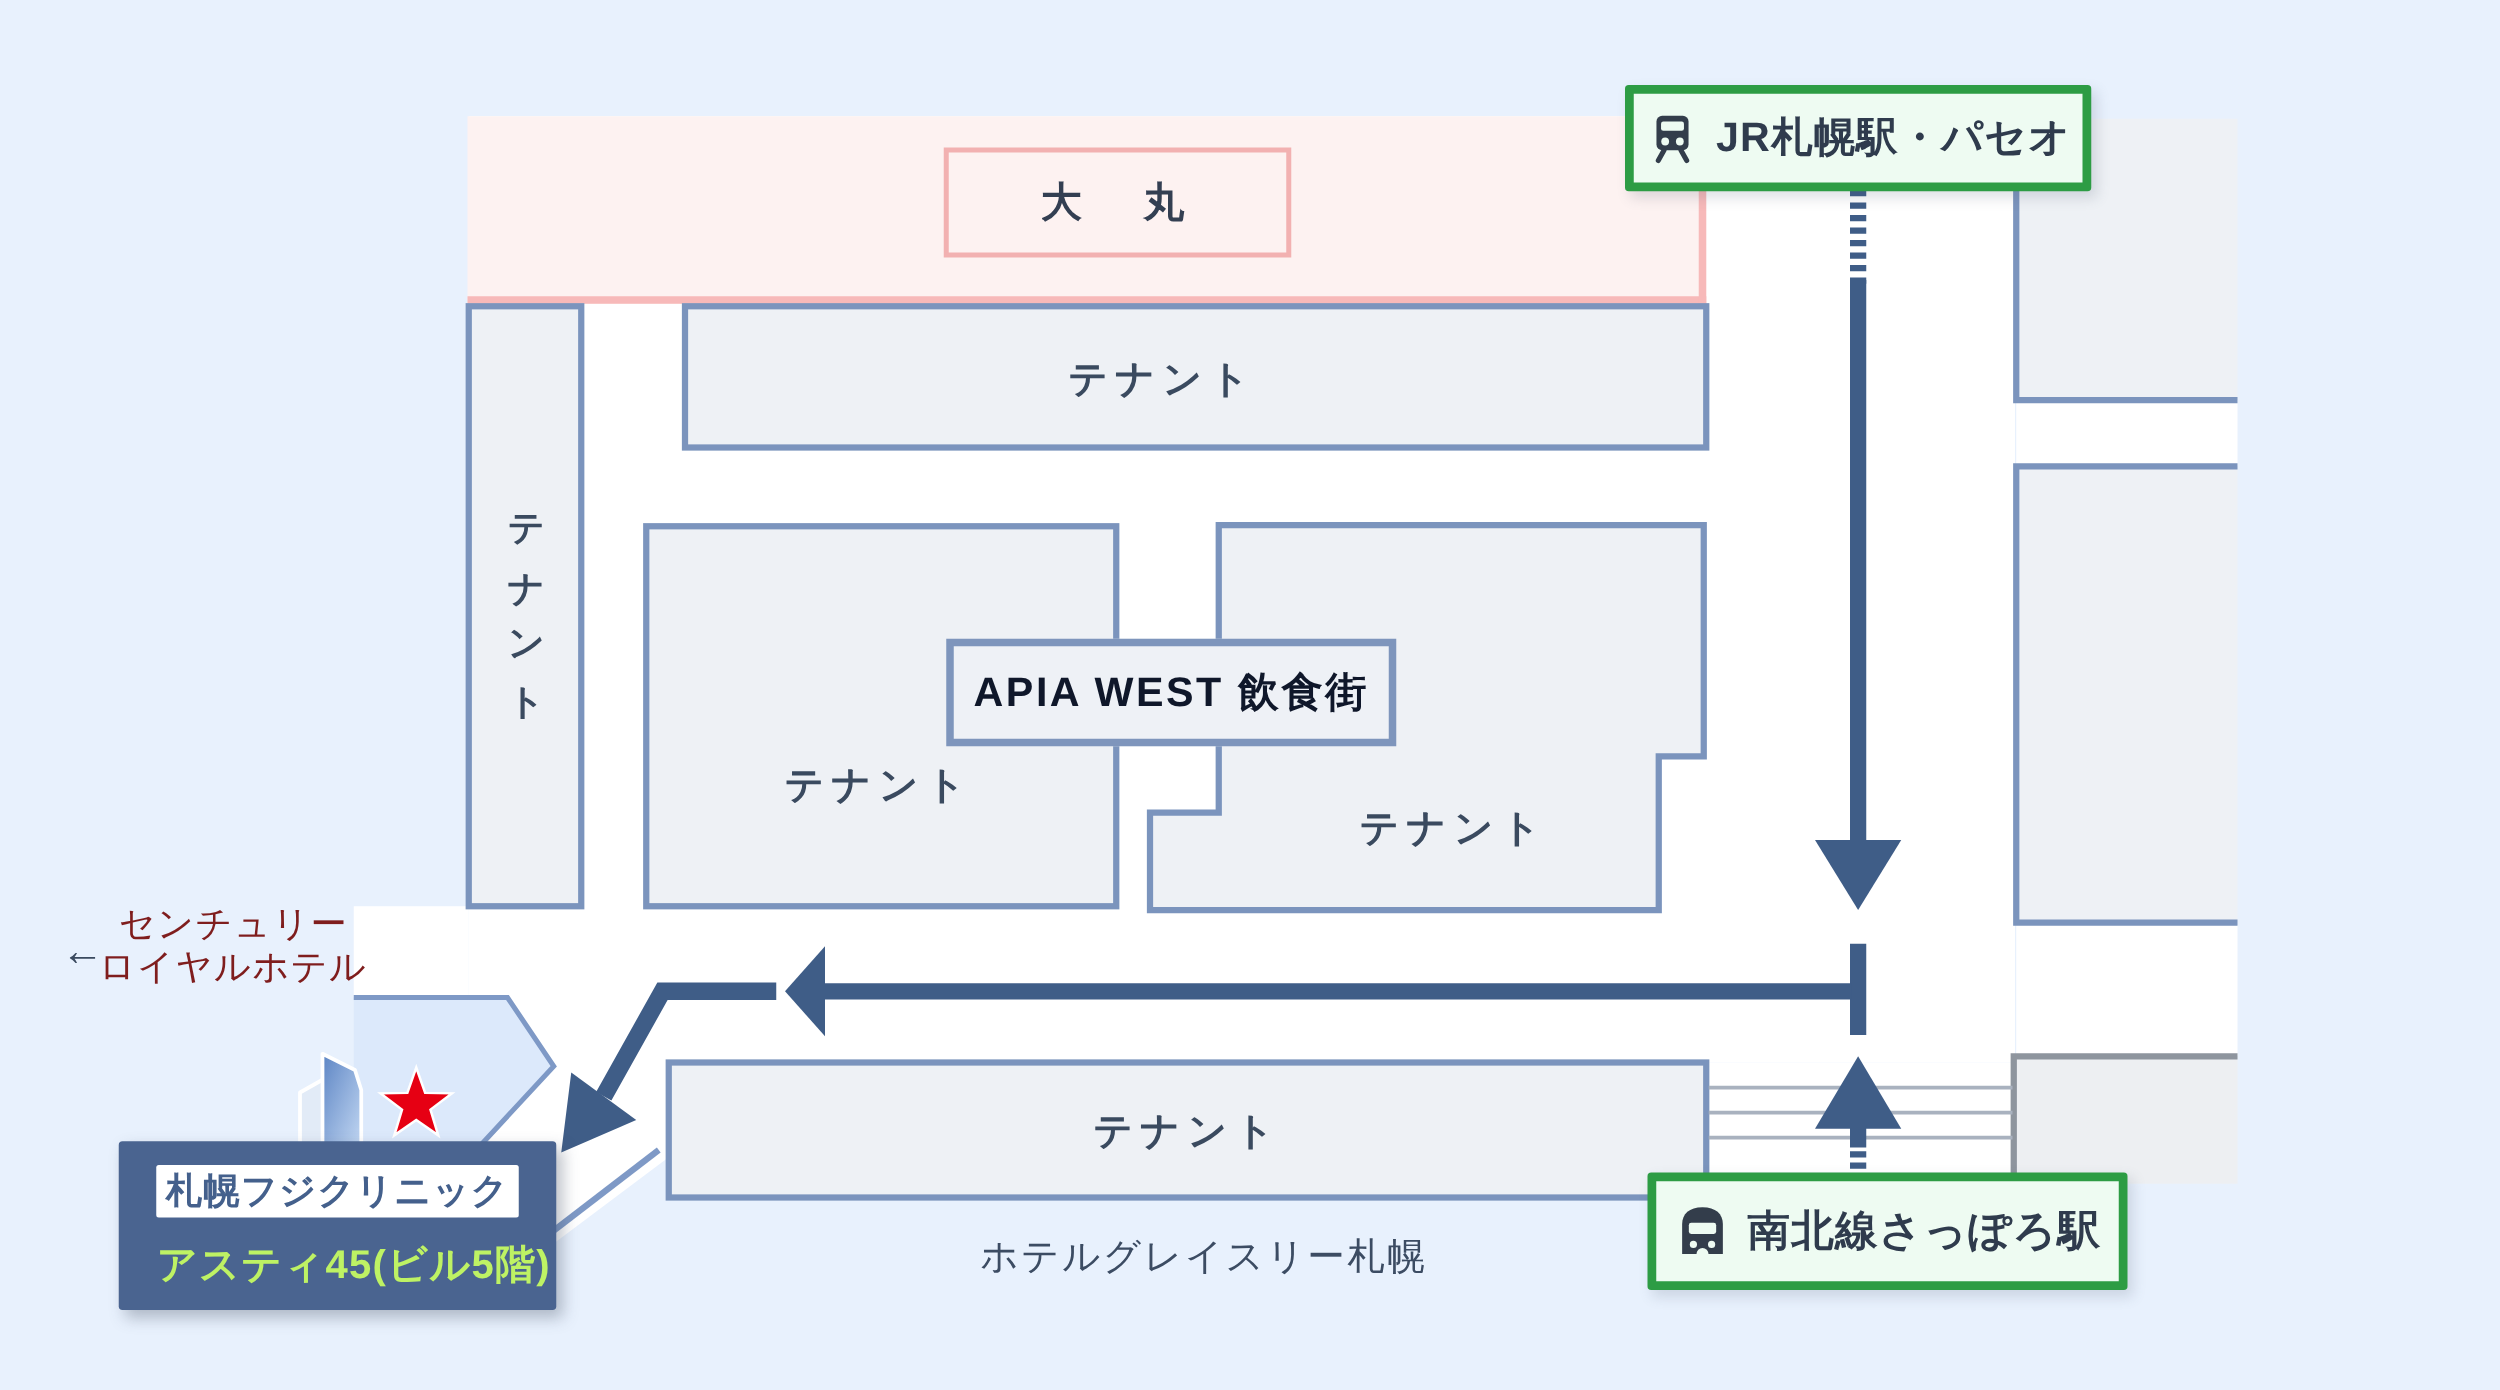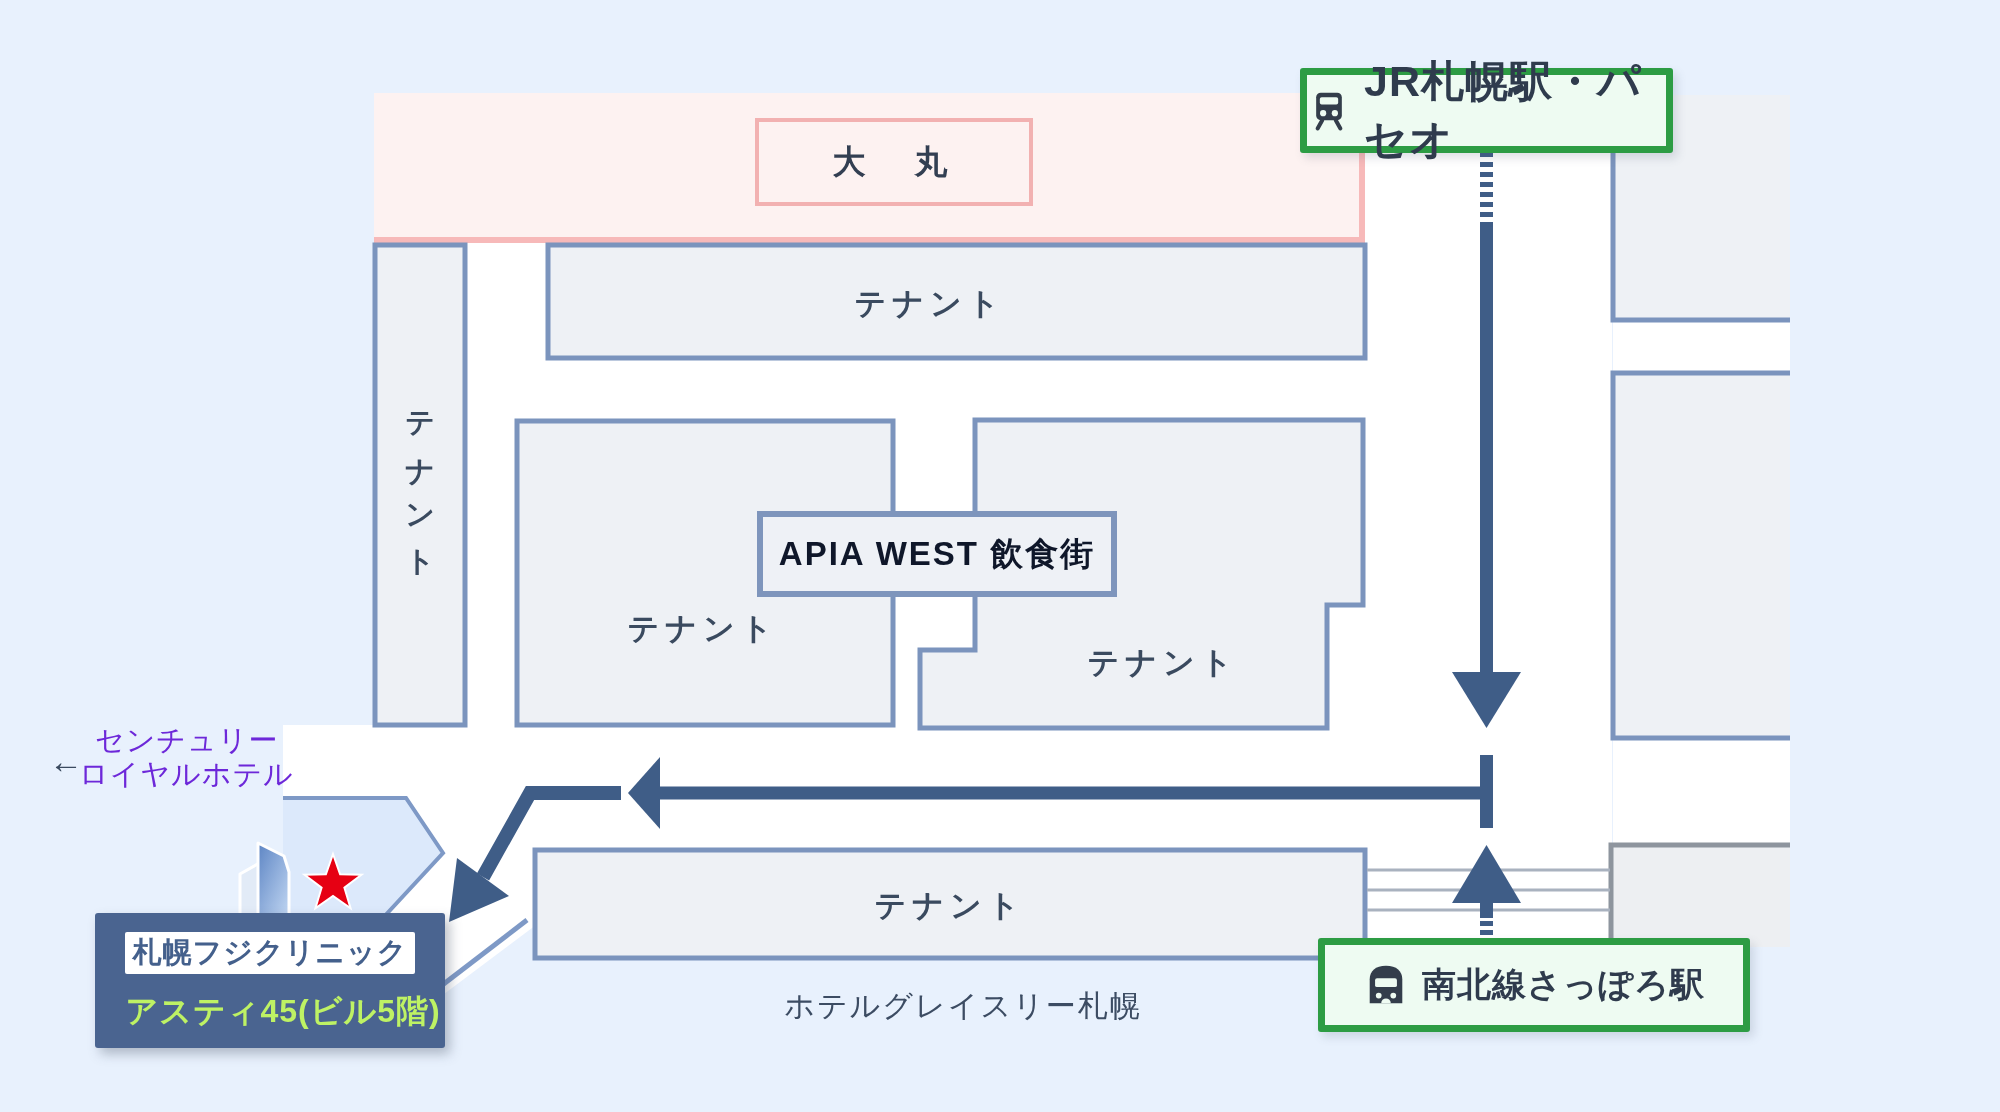--- a/index.html
+++ b/index.html
@@ -36,26 +36,26 @@
     background:#eef1f6; border:6px solid #7e95bc;
     font-size:37px; font-weight:700; letter-spacing:8px; color:#333f52;
   }
   .station-box {
     position:absolute; box-sizing:border-box; display:flex;
     align-items:center; justify-content:center; gap:13px;
     background:#eefbf2; border:7px solid #2d9c44; border-radius:3px;
     box-shadow:4px 5px 10px rgba(80,90,110,.18);
     color:#2f3b4d; font-weight:700;
   }
-  .jr-box { left:1300px; top:68px; width:373px; height:85px; font-size:43px; letter-spacing:1px; }
-  .subway-box { left:1318px; top:938px; width:432px; height:94px; font-size:34px; letter-spacing:1px; }
+  .jr-box { left:1300px; top:68px; width:373px; height:85px; font-size:33px; letter-spacing:1px; }
+  .subway-box { left:1318px; top:938px; width:384px; height:94px; font-size:34px; letter-spacing:1px; }
   .station-box .st-icon { display:flex; align-items:center; }
   .landmark { font-size:30px; font-weight:500; letter-spacing:2px; color:#3c4c63; }
   .bic { font-size:31px; letter-spacing:4px; }
-  .century { font-size:29px; letter-spacing:1px; font-weight:500; color:#6d28d9; }
+  .century { font-size:29px; letter-spacing:1px; font-weight:500; color:#7f1d1d; }
   .century-arrow { font-size:34px; font-weight:400; color:#3a4a5f; }
   .clinic-card {
     position:absolute; left:95px; top:913px; width:350px; height:135px;
     box-sizing:border-box; background:#4a6490; border-radius:3px;
     box-shadow:5px 6px 12px rgba(70,80,100,.35); padding-top:19px;
   }
   .clinic-name-strip {
     width:290px; height:42px; margin:0 auto; background:#ffffff; border-radius:2px;
     display:flex; align-items:center; justify-content:center;
     font-size:29px; font-weight:700; letter-spacing:1px; color:#44608c;

